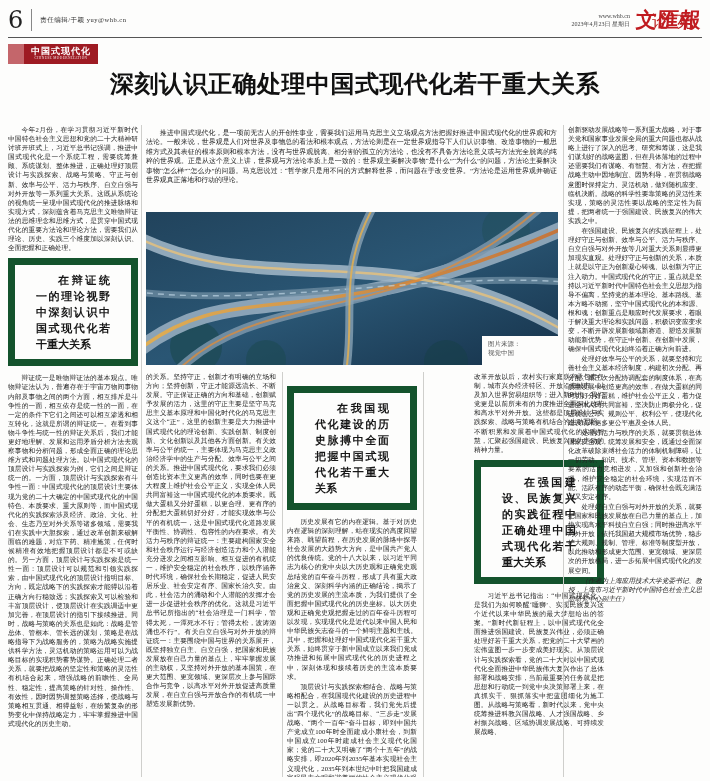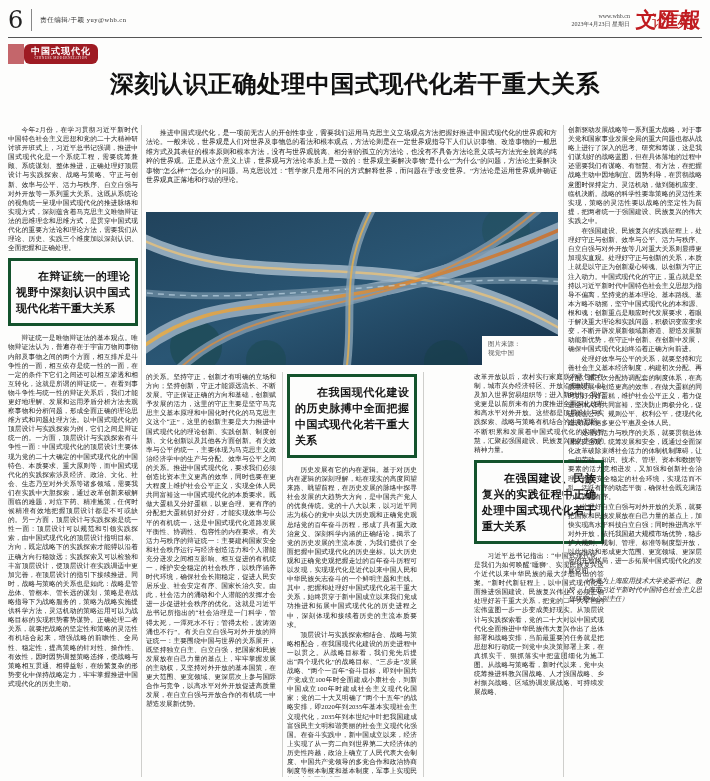--- a/index.html
+++ b/index.html
@@ -13,33 +13,33 @@
   .editor{font-size:6.5px;color:#333;letter-spacing:.5px;}
   .h-center{position:absolute;left:0;right:0;top:4px;text-align:right;font-size:17px;letter-spacing:8px;color:#b91c1c;}
   .h-right{position:absolute;right:0;top:0;display:flex;align-items:center;gap:6px;}
   .site-date{text-align:right;font-size:6px;color:#444;line-height:8px;}
   .masthead{font-size:21px;font-weight:bold;color:#c01b20;font-family:"DejaVu Serif",serif;
             transform:skewX(-4deg);letter-spacing:1px;}
   .hdr-rule{position:absolute;left:8px;top:37px;width:694px;height:1px;background:#555;}
   
   .badge{position:absolute;left:8px;top:44px;height:20px;display:flex;}
   .badge-tab{width:16px;background:#c4666b;}
-  .badge-main{background:#9e1b23;color:#fff;padding:2px 7px 1px;text-align:center;border-radius:6px;}
+  .badge-main{background:#9e1b23;color:#fff;padding:2px 7px 1px;text-align:center;}
   .badge-title{font-size:9px;font-weight:bold;line-height:10px;letter-spacing:1px;}
   .badge-sub{font-size:3.5px;line-height:5px;letter-spacing:.4px;opacity:.85;}
   .headline{position:absolute;left:8px;top:66px;width:694px;margin:0;text-align:center;
             font-family:"Liberation Sans","DejaVu Sans",sans-serif;font-weight:900;
             font-size:24px;line-height:36px;color:#111;letter-spacing:0.5px;}
   .byline{position:absolute;left:0;width:710px;top:106px;text-align:center;font-size:8px;color:#444;}
   
   .col{position:absolute;overflow:hidden;text-align:justify;}
   .col p{margin:0 0 1px 0;font-size:6.7px;line-height:9.1px;color:#232323;}
   .col p.indent{text-indent:2em;}
   .col p.cont{text-indent:0;}
-  .subhead-box{border:3px solid #14532d;padding:7px 5px;margin:6px 0 7px;
+  .subhead-box{border:7px solid #14532d;padding:7px 21px;margin:6px 0 7px;
                font-family:"Liberation Sans","DejaVu Sans",sans-serif;font-weight:bold;
                font-size:11px;line-height:16px;color:#161616;text-align:justify;text-indent:2em;}
   .note{font-style:italic;color:#2e2e2e;}
   .vrule{position:absolute;width:1px;background:#cfcfcc;}
   .intro{position:absolute;left:146px;top:128px;width:411px;overflow:hidden;text-align:justify;}
   .intro p{margin:0;font-size:6.9px;line-height:9.4px;text-indent:2em;color:#232323;}
   
   .photo{position:absolute;left:146px;top:212px;width:412px;height:153px;overflow:hidden;}
   .photo svg{display:block;}
   .photo-caption{position:absolute;right:0;bottom:0;width:76px;height:29px;background:#fdfdfc;
@@ -120,21 +120,21 @@
       <div>图片来源：</div>
       <div>视觉中国</div>
     </div>
   </div>
 
   <div class="col" style="left:146px;top:372px;width:130px;height:405px;">
     <p class="cont">的关系。坚持守正，创新才有明确的立场和方向；坚持创新，守正才能源远流长、不断发展。守正保证正确的方向和基础，创新赋予发展的活力，这里的守正主要是坚守马克思主义基本原理和中国化时代化的马克思主义这个“正”，这里的创新主要是大力推进中国式现代化的理论创新、实践创新、制度创新、文化创新以及其他各方面创新。有关效率与公平的统一，主要体现为马克思主义政治经济学中的生产与分配、效率与公平之间的关系。推进中国式现代化，要求我们必须创造比资本主义更高的效率，同时也要在更大程度上维护社会公平正义，实现全体人民共同富裕这一中国式现代化的本质要求。既做大蛋糕又分好蛋糕，以更合理、更有序的分配把大蛋糕切好分好，才能实现效率与公平的有机统一，这是中国式现代化道路发展平衡性、协调性、包容性的内在要求。有关活力与秩序的辩证统一：主要建构国家安全和社会秩序运行与经济创造活力和个人潜能充分迸发之间相互影响、相互促进的有机统一，维护安全稳定的社会秩序，以秩序涵养时代环境，确保社会长期稳定，促进人民安居乐业、社会安定有序、国家长治久安。由此，社会活力的涌动和个人潜能的发挥才会进一步促进社会秩序的优化。这就是习近平总书记所指出的“社会治理是一门科学，管得太死，一潭死水不行；管得太松，波涛汹涌也不行”。有关自立自强与对外开放的辩证统一：主要围绕中国与世界的关系展开，既坚持独立自主、自立自强，把国家和民族发展放在自己力量的基点上，牢牢掌握发展的主动权，又坚持对外开放的基本国策，在更大范围、更宽领域、更深层次上参与国际合作与竞争，以高水平对外开放促进高质量发展，在自立自强与开放合作的有机统一中塑造发展新优势。</p>
   </div>
 
   <div class="col" style="left:287px;top:372px;width:130px;height:405px;">
-    <div class="subhead-box" style="margin-top:2px;">在我国现代化建设的历史脉搏中全面把握中国式现代化若干重大关系</div>
+    <div class="subhead-box" style="margin-top:14px;">在我国现代化建设的历史脉搏中全面把握中国式现代化若干重大关系</div>
     <p class="indent">历史发展有它的内在逻辑。基于对历史内在逻辑的深刻理解，站在现实的高度回望来路、眺望前程，在历史发展的脉络中探寻社会发展的大趋势大方向，是中国共产党人的优良传统。党的十八大以来，以习近平同志为核心的党中央以大历史观和正确党史观总结党的百年奋斗历程，形成了具有重大政治意义、深刻科学内涵的正确结论，揭示了党的历史发展的主流本质，为我们提供了全面把握中国式现代化的历史坐标。以大历史观和正确党史观把握走过的百年奋斗历程可以发现，实现现代化是近代以来中国人民和中华民族矢志奋斗的一个鲜明主题和主线。其中，把握和处理好中国式现代化若干重大关系，始终贯穿于新中国成立以来我们党成功推进和拓展中国式现代化的历史进程之中，深刻体现和接续着历史的主流本质要求。</p>
     <p class="indent">顶层设计与实践探索相结合、战略与策略相配合，在我国现代化建设的历史进程中一以贯之。从战略目标看，我们党先后提出“四个现代化”的战略目标、“三步走”发展战略、“两个一百年”奋斗目标，即到中国共产党成立100年时全面建成小康社会，到新中国成立100年时建成社会主义现代化国家；党的二十大又明确了“两个十五年”的战略安排，即2020年到2035年基本实现社会主义现代化，2035年到本世纪中叶把我国建成富强民主文明和谐美丽的社会主义现代化强国。在奋斗实践中，新中国成立以来，经济上实现了从一穷二白到世界第二大经济体的历史性跨越，政治上确立了人民代表大会制度、中国共产党领导的多党合作和政治协商制度等根本制度和基本制度，军事上实现民族独立和国防巩固；</p>
   </div>
 
   <div class="col" style="left:428px;top:372px;width:130px;height:405px;margin-left:46px;">
     <p class="cont">改革开放以后，农村实行家庭联产承包责任制，城市兴办经济特区、开放沿海城市，以及加入世界贸易组织等；进入新时代，我们党更是以前所未有的力度推进全面深化改革和高水平对外开放。这些都是顶层设计与实践探索、战略与策略有机结合的生动写照，不断积累和发展着中国式现代化的实践智慧，汇聚起强国建设、民族复兴更为主动的精神力量。</p>
     <div class="subhead-box">在强国建设、民族复兴的实践征程中正确处理中国式现代化若干重大关系</div>
     <p class="indent">习近平总书记指出：“中国式现代化，是我们为如何唤醒‘睡狮’、实现民族复兴这个近代以来中华民族的最大梦想给出的答案。”新时代新征程上，以中国式现代化全面推进强国建设、民族复兴伟业，必须正确处理好若干重大关系，把党的二十大擘画的宏伟蓝图一步一步变成美好现实。从顶层设计与实践探索看，党的二十大对以中国式现代化全面推进中华民族伟大复兴作出了总体部署和战略安排，当前最重要的任务就是把思想和行动统一到党中央决策部署上来，在真抓实干、狠抓落实中把蓝图细化为施工图。从战略与策略看，新时代以来，党中央统筹推进科教兴国战略、人才强国战略、乡村振兴战略、区域协调发展战略、可持续发展战略、</p>
   </div>
 

